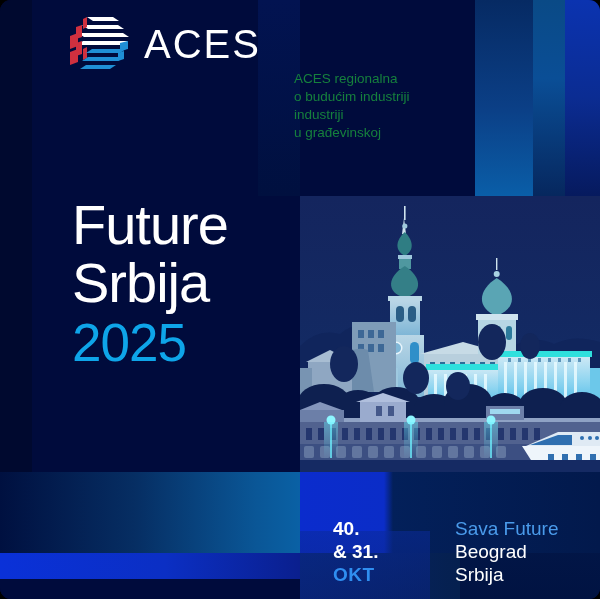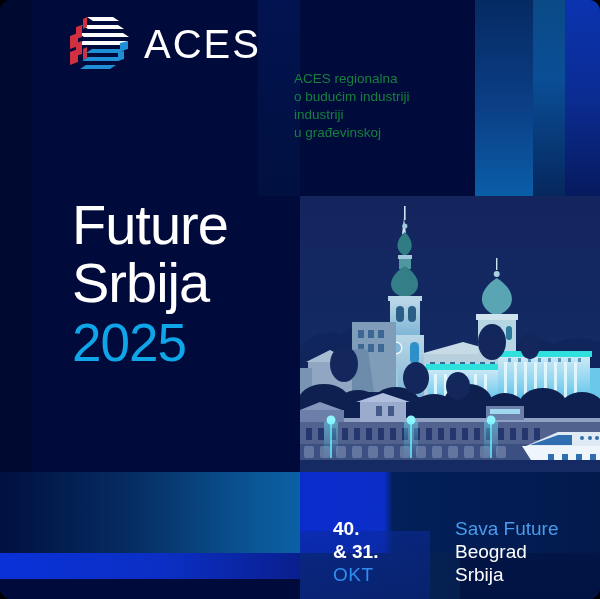--- a/index.html
+++ b/index.html
@@ -62,21 +62,21 @@
   .kicker div{white-space:nowrap;}
 
   .title{position:absolute;left:58px;top:196px;width:250px;margin-left:14px;}
   .title .l1,.title .l2{
     font-size:56px;line-height:58px;color:#ffffff;font-weight:400;letter-spacing:-1px;}
   .title .year{
     font-size:53px;line-height:62px;color:#0ea5e9;font-weight:400;letter-spacing:-1px;}
 
   .datebox{position:absolute;left:333px;top:517px;}
   .datebox .d{font-size:19px;line-height:23px;color:#ffffff;font-weight:700;}
-  .datebox .m{font-size:19px;line-height:23px;color:#2f8ef0;font-weight:400;letter-spacing:.5px;}
+  .datebox .m{font-size:19px;line-height:23px;color:#2f8ef0;font-weight:700;letter-spacing:.5px;}
 
   .placebox{position:absolute;left:455px;top:517px;}
   .placebox .p1{font-size:19px;line-height:23px;color:#4a9beb;font-weight:400;}
   .placebox .p2,.placebox .p3{font-size:19px;line-height:23px;color:#ffffff;font-weight:400;}
 
   
   .cityimg{position:absolute;left:300px;top:196px;width:300px;height:276px;overflow:hidden;}
   .cityimg svg{display:block;}
 </style>
 </head>

